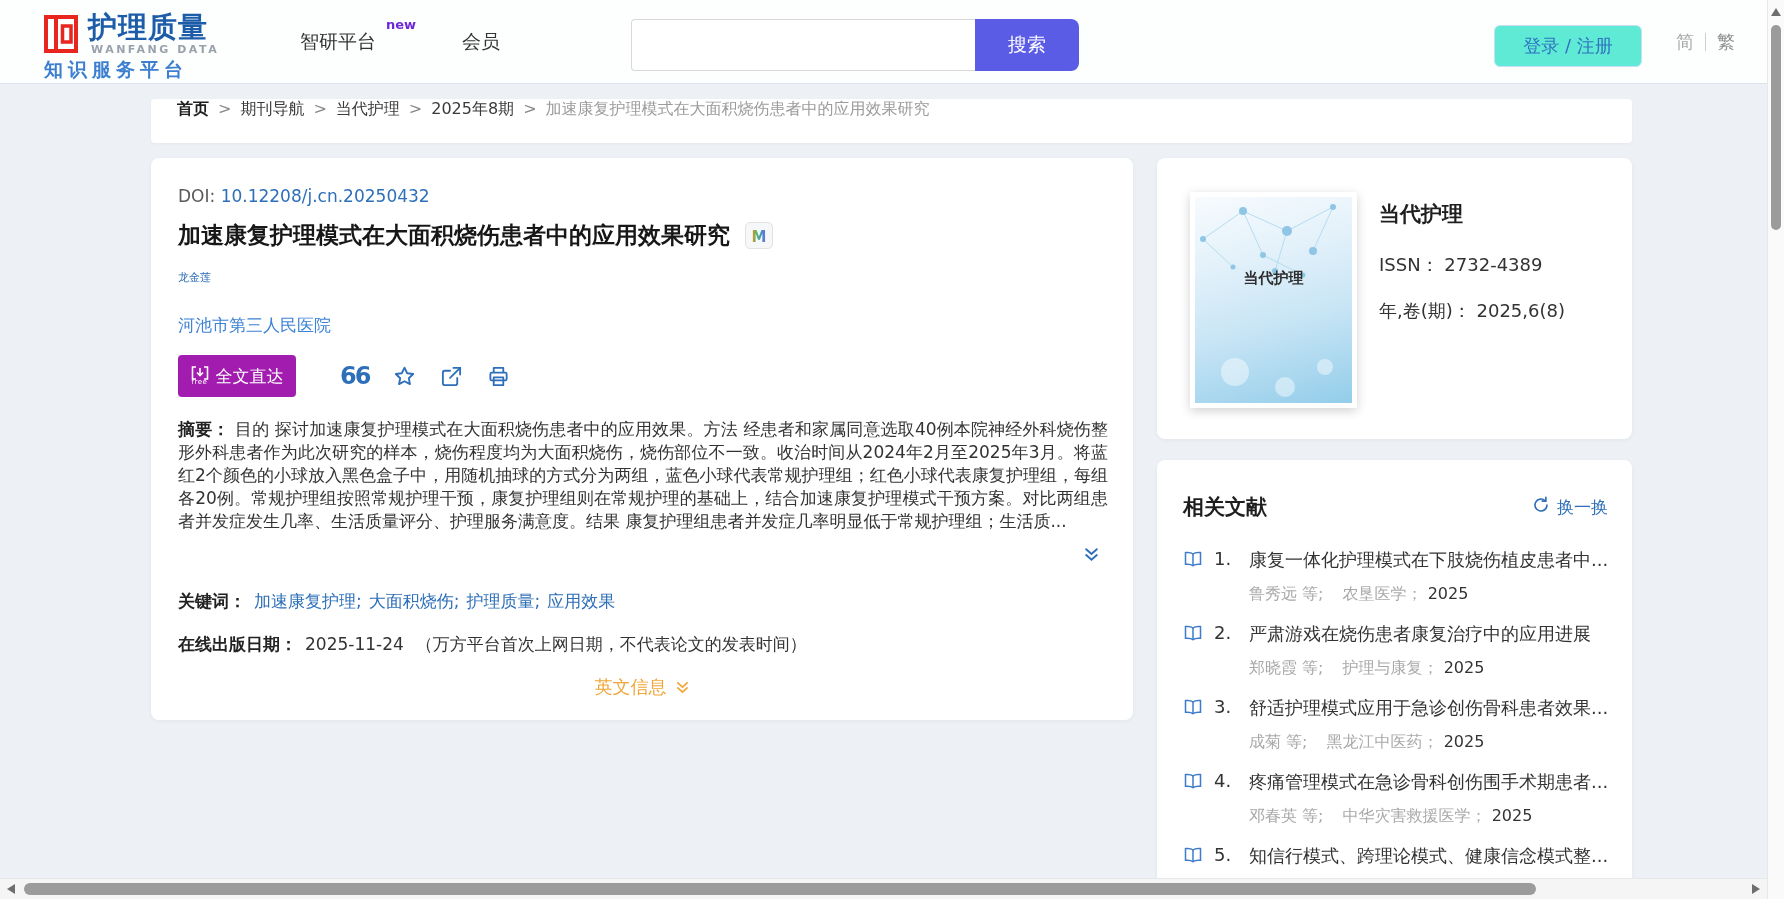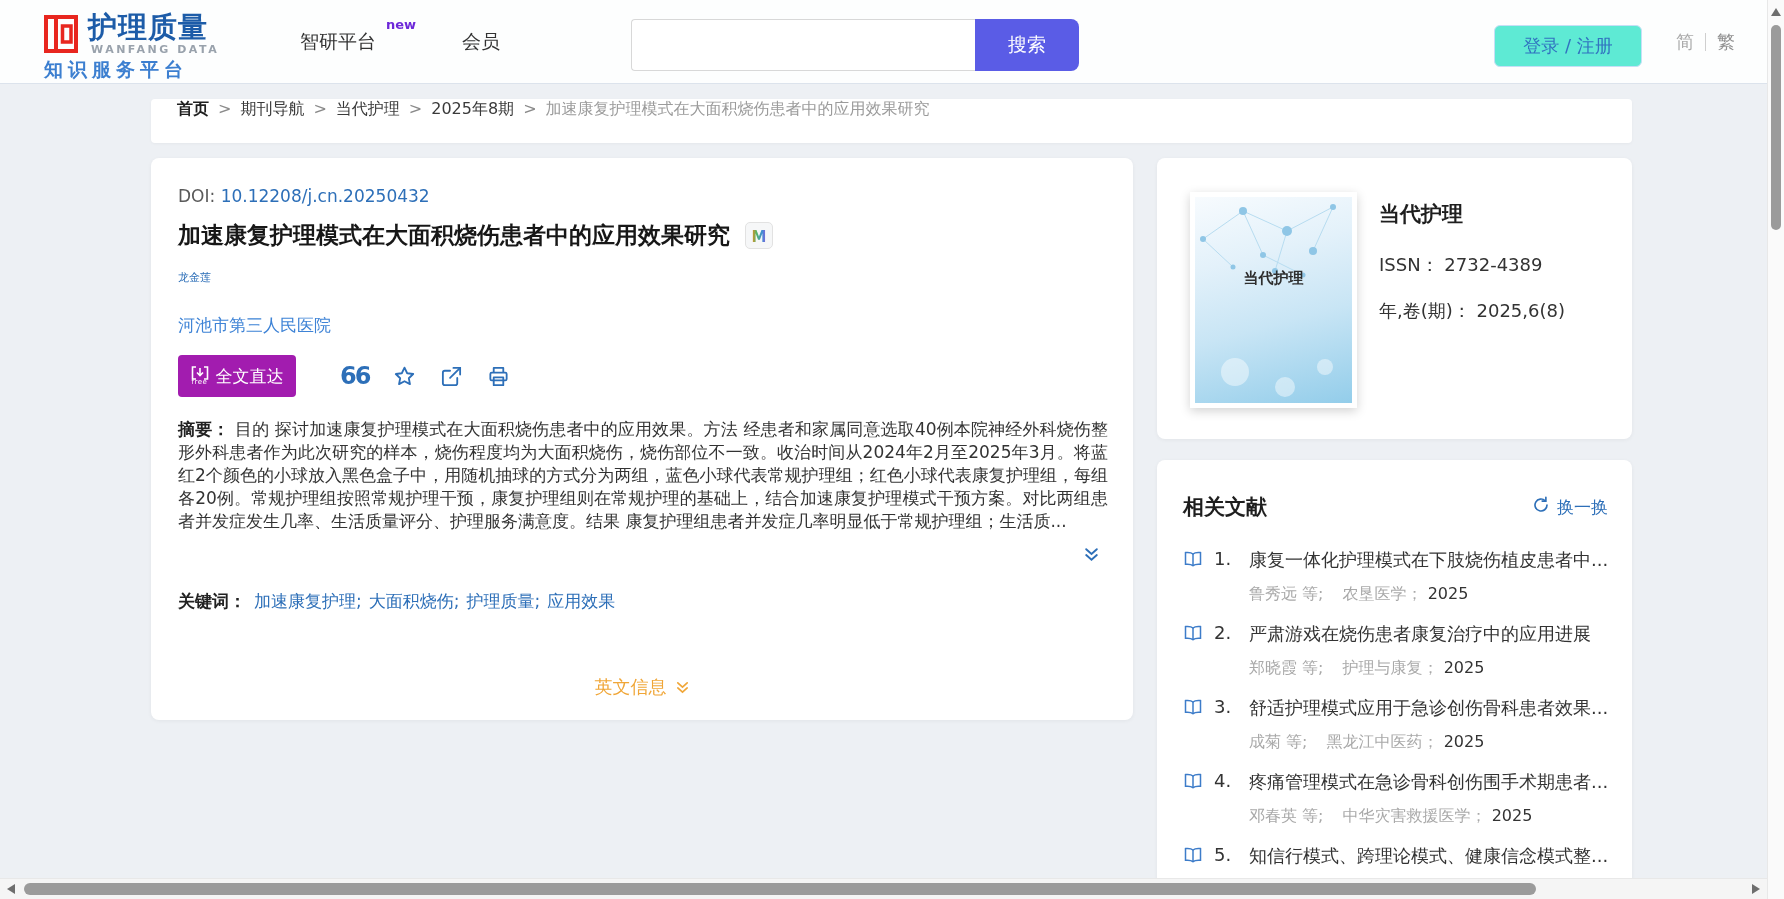--- a/index.html
+++ b/index.html
@@ -250,20 +250,23 @@
       <svg width="17" height="17" viewBox="0 0 16 16" fill="none" stroke="#2D6FB8" stroke-width="1.8" stroke-linecap="round">
         <path d="M3 3l5 4.5L13 3"></path>
           <path d="M3 8.5l5 4.5 5-4.5"></path>
       </svg>
     </span>
 
     <div class="kw-row">
       <b>关键词：</b><span class="kw-link">加速康复护理;</span><span class="kw-link">大面积烧伤;</span><span class="kw-link">护理质量;</span><span class="kw-link">应用效果</span>
     </div>
 
+    <div class="date-row">
+      <b>在线出版日期：</b><span>2025-11-24</span><span class="date-note">（万方平台首次上网日期，不代表论文的发表时间）</span>
+    </div>
 
     <div class="en-toggle">
       <span class="inner">
         <span>英文信息</span>
         <svg width="15" height="15" viewBox="0 0 16 16" fill="none" stroke="#F0A637" stroke-width="1.8" stroke-linecap="round">
           <path d="M3 3l5 4.5L13 3"></path>
             <path d="M3 8.5l5 4.5 5-4.5"></path>
         </svg>
       </span>
     </div>

